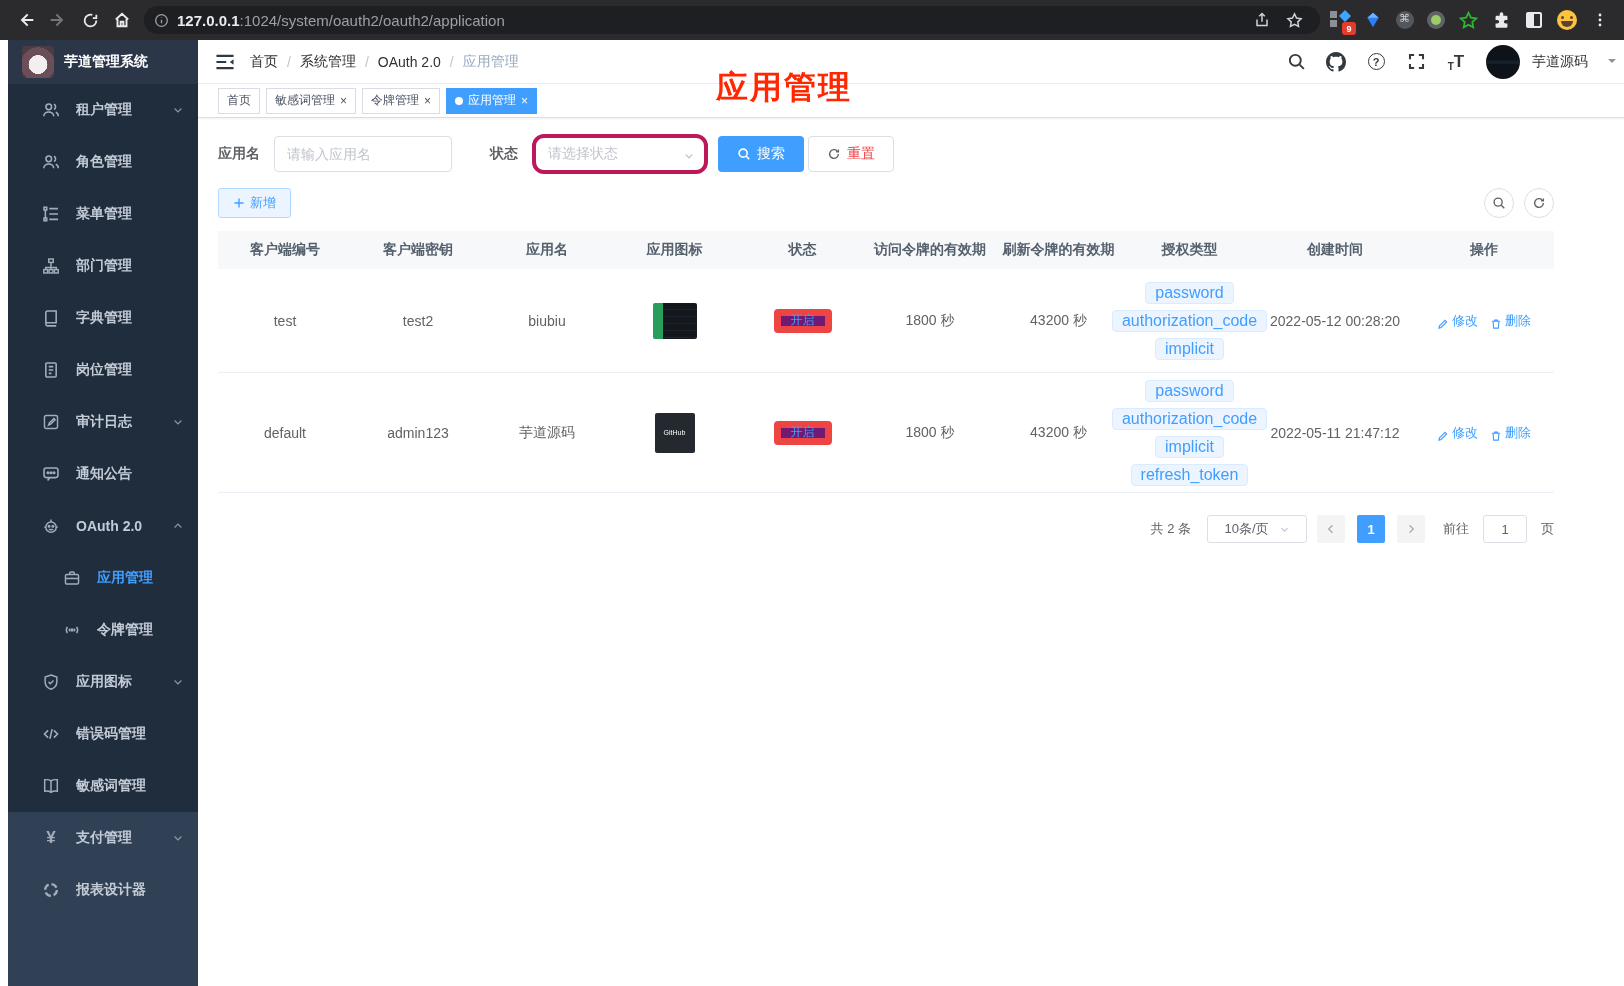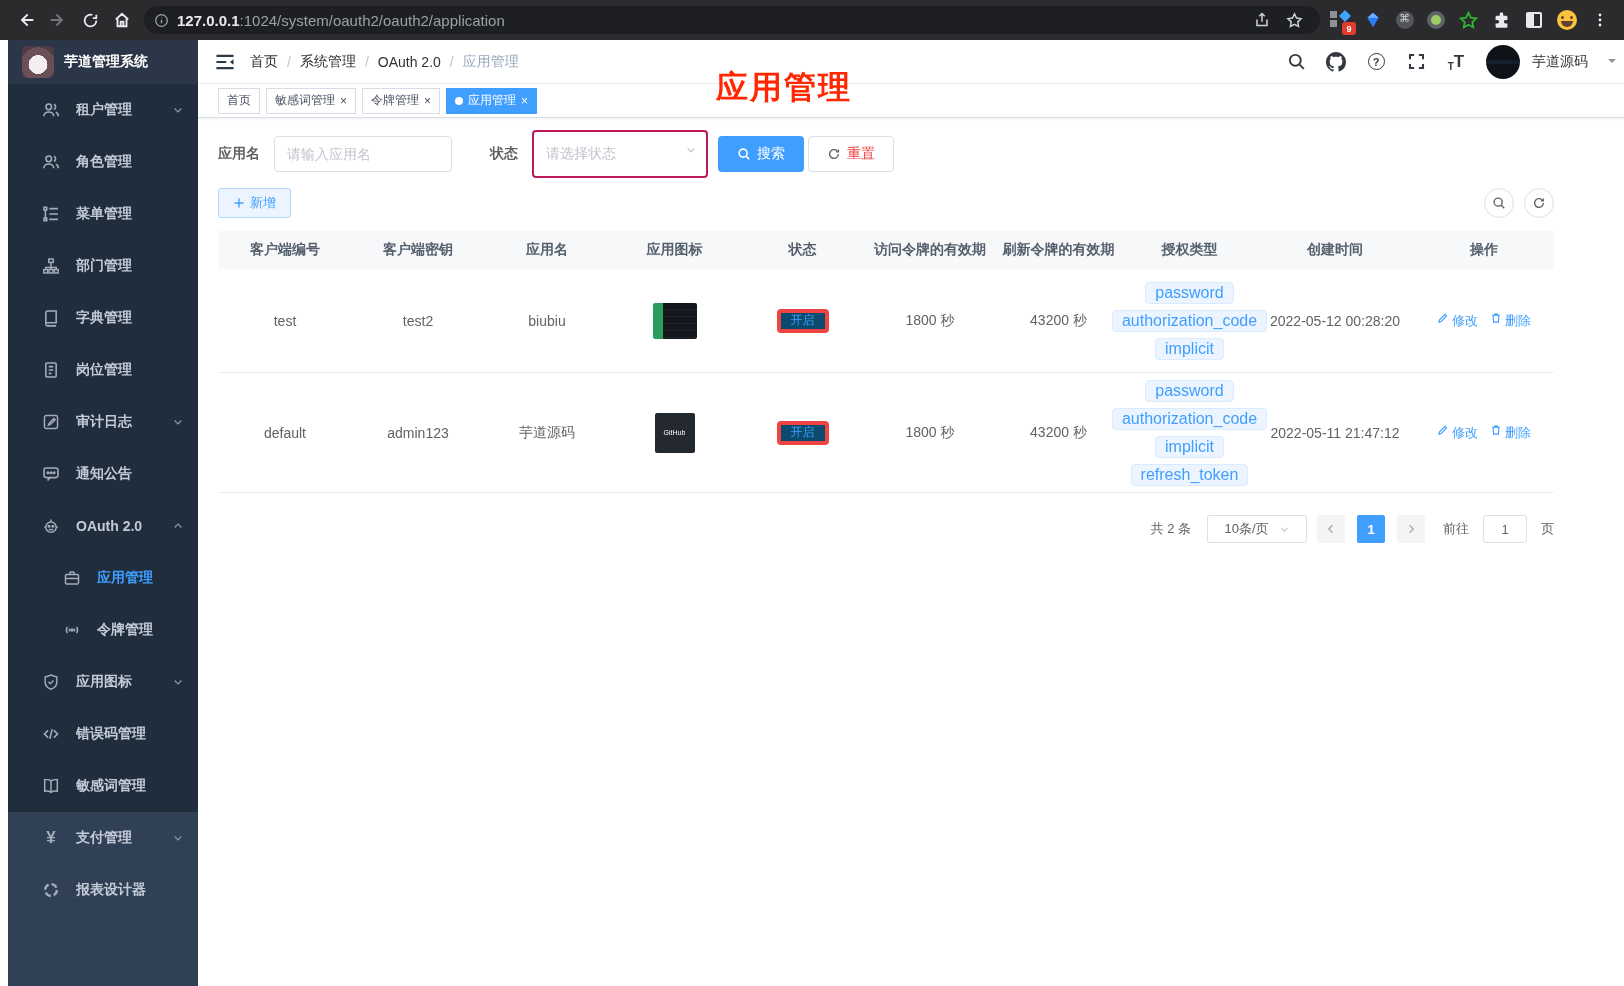--- a/index.html
+++ b/index.html
@@ -83,21 +83,21 @@
   .annotation { position:absolute; left:716px; top:66px; font-size:32px; font-weight:600; letter-spacing:2px;
     color:#ff2600; z-index:60; pointer-events:none; }
 
   
   .content { padding:18px 0 0 20px; }
   .filter-row { display:flex; align-items:center; height:36px; }
   .f-label { font-size:14px; font-weight:bold; color:#606266; margin-right:14px; }
   .f-input { width:178px; height:36px; border:1px solid #dcdfe6; border-radius:4px; padding:0 12px; font-size:14px; color:#606266;
     font-family:inherit; outline:none; }
   .f-input::placeholder { color:#c0c4cc; }
-  .f-select { width:176px; height:48px; border:2px solid #be185d; border-radius:4px; padding:0 28px 0 12px; font-size:14px;
+  .f-select { width:176px; height:40px; border:4px solid #be185d; border-radius:12px; padding:0 28px 0 12px; font-size:14px;
     color:#c0c4cc; display:flex; align-items:center; position:relative; margin-left:0; cursor:pointer; }
   .f-select .chev { position:absolute; right:9px; top:12px; width:12px; height:12px; color:#c0c4cc; }
   .gap36 { width:38px; }
   .btn { height:36px; border-radius:4px; font-size:14px; display:inline-flex; align-items:center; justify-content:center;
     gap:6px; padding:0 18px; cursor:pointer; border:1px solid transparent; font-family:inherit; }
   .btn-primary { background:#409eff; color:#fff; margin-left:10px; }
   .btn-plain { background:#fff; border-color:#dcdfe6; color:#ef4444; margin-left:4px; }
   .btn svg { flex:0 0 auto; }
 
   .toolbar-row { margin-top:16px; display:flex; align-items:center; width:1336px; }
@@ -114,24 +114,24 @@
   .t-head > div { text-align:center; white-space:nowrap; overflow:hidden; }
   .t-row { border-bottom:1px solid #ebeef5; }
   .t-row > div { text-align:center; display:flex; flex-direction:column; align-items:center; justify-content:center; }
   .t-row.r1 { height:104px; } .t-row.r2 { height:120px; }
   .t-row .cell-h { flex-direction:row; gap:12px; }
   .app-thumb1 { width:44px; height:36px; border-radius:2px; background:#14171c;
     background-image:linear-gradient(90deg, #2a9d5c 0 10px, transparent 10px), repeating-linear-gradient(#14171c 0 6px, #1d2330 6px 7px); }
   .app-thumb2 { width:40px; height:40px; background:#24292f; color:#fff; font-size:7px; display:flex; align-items:center;
     justify-content:center; border-radius:2px; }
   .status-tag { display:inline-flex; align-items:center; height:24px; padding:0 10px; font-size:12px; color:#409eff;
-    background:#0c4a6e; border:4px solid #ef4444; border-radius:4px; cursor:pointer; }
+    background:#701a75; border:7px solid #ef4444; border-radius:4px; cursor:pointer; }
   .grant-tag { display:inline-flex; align-items:center; height:22px; padding:0 9px; font-size:16px; color:#409eff;
     background:#ecf5ff; border:1px solid #d9ecff; border-radius:4px; margin:3px 0; white-space:nowrap; }
-  .op-link { color:#409eff; font-size:13px; display:inline-flex; align-items:flex-start; gap:3px; cursor:pointer; }
+  .op-link { color:#409eff; font-size:13px; display:inline-flex; align-items:flex-end; gap:3px; cursor:pointer; }
 
   
   .pager { width:1336px; margin-top:22px; display:flex; align-items:center; justify-content:flex-end; gap:8px;
     font-size:13px; color:#606266; }
   .pg-total { margin-right:8px; }
   .pg-size { width:100px; height:28px; border:1px solid #dcdfe6; border-radius:3px; display:flex; align-items:center;
     justify-content:center; gap:10px; color:#606266; position:relative; cursor:pointer; }
   .pg-size .chev { width:11px; height:11px; color:#c0c4cc; }
   .pg-btn { width:28px; height:28px; border-radius:2px; background:#f4f4f5; display:flex; align-items:center;
     justify-content:center; color:#a8abb2; cursor:pointer; margin:0 2px; }

